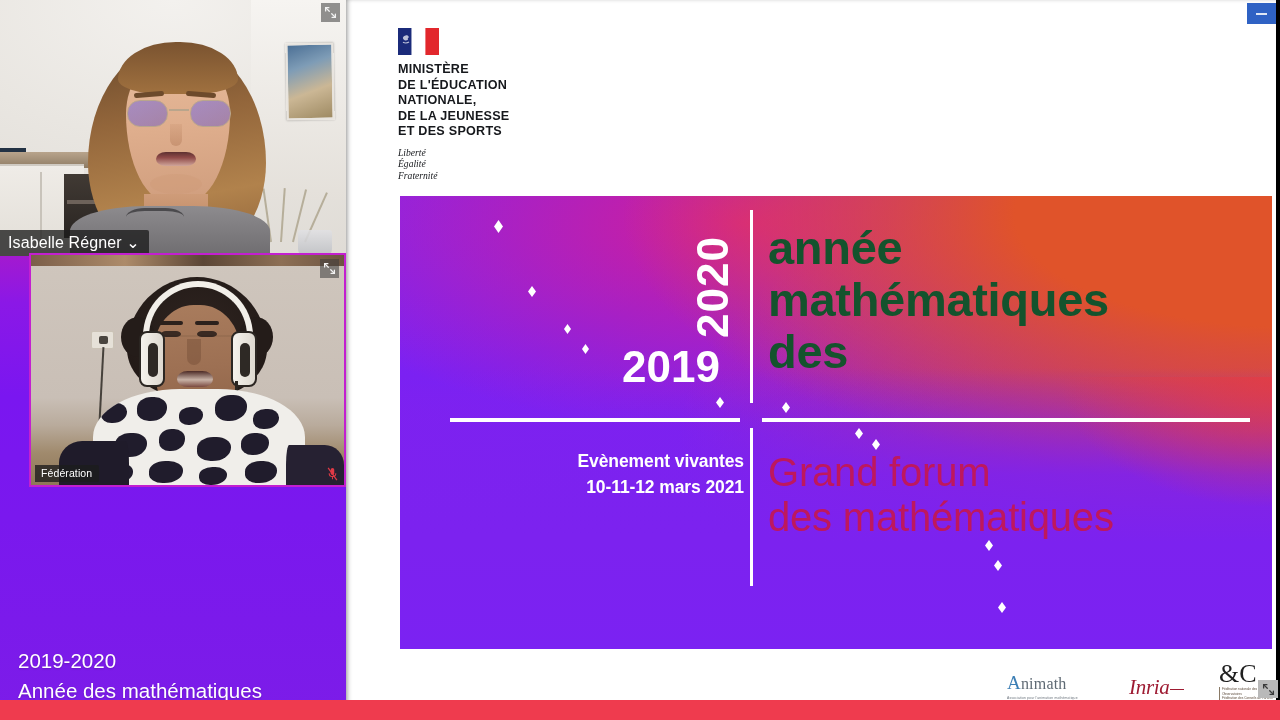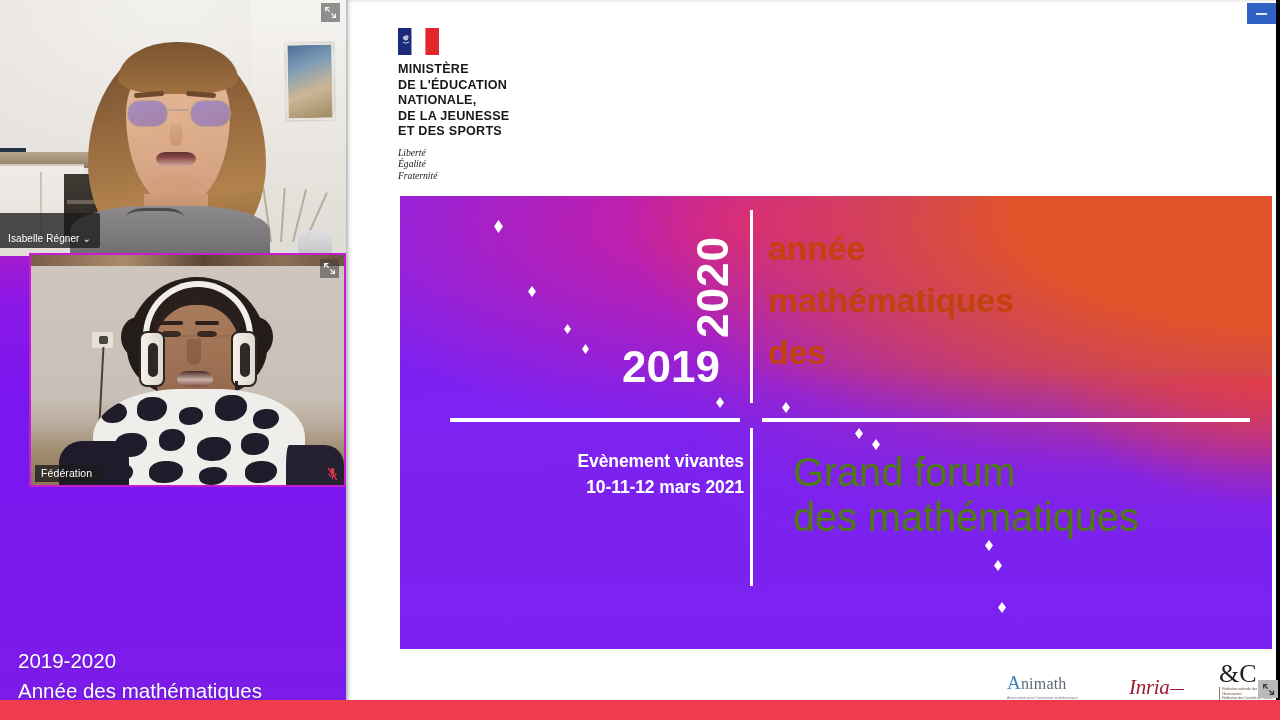--- a/index.html
+++ b/index.html
@@ -15,23 +15,23 @@
       #f4234f 0%, #f4234f 6%, #e61f6e 13%, #d61a8e 21%,
       #b41bc0 31%, #8b18e6 42%, #7a16f0 55%, #7a18ee 72%, #7c1ce8 100%);
     overflow:hidden;
   }
 
   .tile { position:absolute; overflow:hidden; background:#6b6b6b; }
   #tile-1 { left:0; top:0; width:346px; height:256px; }
   #tile-2 { left:29px; top:253px; width:317px; height:234px; border:2px solid #c31fd0; }
 
   .tile-name {
-    position:absolute; bottom:8px; left:0;
+    position:absolute; bottom:0; left:0;
     background:rgba(28,28,28,.78); color:#fff;
-    font-size:10px; padding:20px 9px 4px 8px; letter-spacing:.1px;
+    font-size:16px; padding:3px 9px 4px 8px; letter-spacing:.1px;
     white-space:nowrap; border-radius:0 2px 2px 0;
   }
   #tile-2 .tile-name { bottom:3px; left:4px; font-size:10.5px; padding:2px 7px 3px 6px; }
 
   .expand-btn {
     position:absolute; top:3px; right:6px; width:19px; height:19px;
     background:rgba(60,60,60,.55); display:flex; align-items:center; justify-content:center;
     cursor:pointer;
   }
   #tile-2 .expand-btn { top:4px; right:5px; }
@@ -181,28 +181,28 @@
   #v-bot  { left:350px; top:232px; width:3px; height:158px; }
   #h-left { left:50px;  top:222px; width:290px; height:4px; background:#fff; position:absolute; }
   #h-right{ left:362px; top:222px; width:488px; height:4px; background:#fff; position:absolute; }
 
   #y2020 { position:absolute; left:291px; top:40px; color:#fff; font-weight:bold;
      font-size:44px; letter-spacing:1px; writing-mode:vertical-rl; transform:rotate(180deg);
      line-height:1; }
   #y2019 { position:absolute; left:222px; top:149px; color:#fff; font-weight:bold;
      font-size:44px; letter-spacing:0px; line-height:1; }
 
-  #annee { position:absolute; left:368px; top:26px; color:#c2410c; font-weight:bold;
-     font-size:34px; line-height:52px; letter-spacing:-.3px; }
+  #annee { position:absolute; left:368px; top:26px; color:#14532d; font-weight:bold;
+     font-size:47px; line-height:52px; letter-spacing:-.3px; }
 
   #evt { position:absolute; left:148px; top:252px; width:196px; text-align:right;
      color:#fff; font-weight:bold; font-size:17.5px; line-height:26px; letter-spacing:-.1px; }
 
-  #forum { position:absolute; left:368px; top:254px; color:#4d7c0f; font-weight:300;
-     font-size:40px; line-height:45px; letter-spacing:-.2px;margin-left:25px; }
+  #forum { position:absolute; left:368px; top:254px; color:#be185d; font-weight:300;
+     font-size:40px; line-height:45px; letter-spacing:-.2px; }
 
   .diam { position:absolute; background:#fff; width:9px; height:13px;
      clip-path:polygon(50% 0,100% 50%,50% 100%,0 50%); }
 
   
   #sponsors { position:absolute; left:661px; top:660px; width:268px; height:40px; }
   .sp { position:absolute; bottom:0; }
   #sp-animath { left:0; width:92px; }
   #sp-animath .nm { font-size:16px; color:#5f6a74; letter-spacing:.2px; font-family:"Liberation Serif",serif; }
   #sp-animath .nm b { color:#3d7fb5; font-weight:normal; font-size:19px; }

